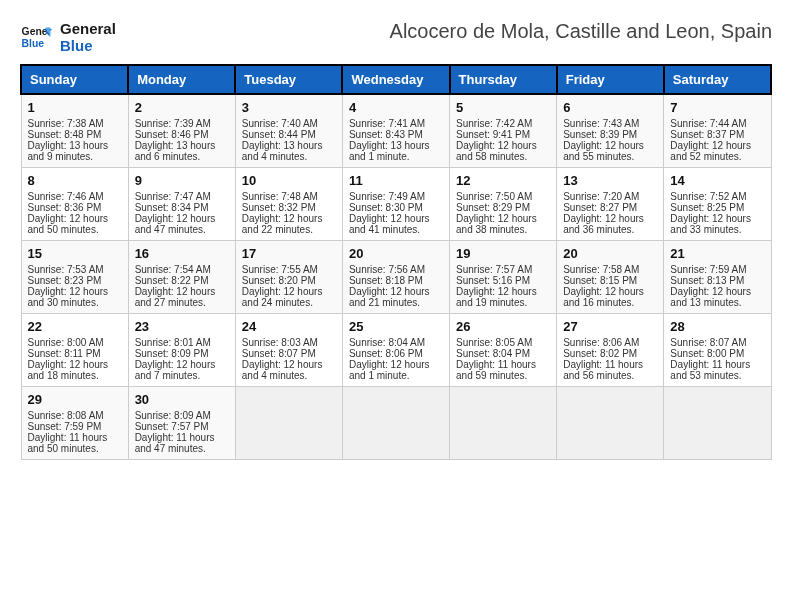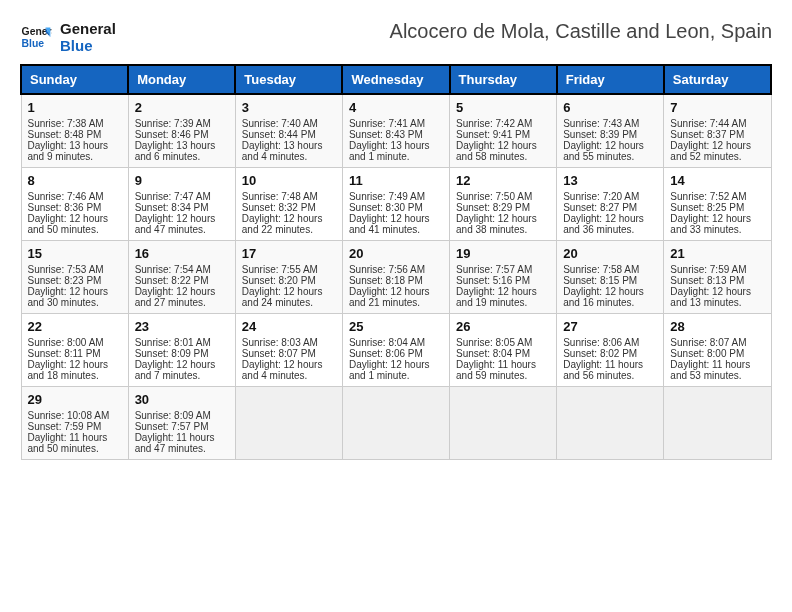--- a/index.html
+++ b/index.html
@@ -312,21 +312,21 @@
           <span class="day-num">28</span>
           <div>Sunrise: 8:07 AM</div>
           <div>Sunset: 8:00 PM</div>
           <div>Daylight: 11 hours</div>
           <div>and 53 minutes.</div>
         </td>
       </tr>
       <tr>
         <td>
           <span class="day-num">29</span>
-          <div>Sunrise: 10:08 AM</div>
+          <div>Sunrise: 8:08 AM</div>
           <div>Sunset: 7:59 PM</div>
           <div>Daylight: 11 hours</div>
           <div>and 50 minutes.</div>
         </td>
         <td>
           <span class="day-num">30</span>
           <div>Sunrise: 8:09 AM</div>
           <div>Sunset: 7:57 PM</div>
           <div>Daylight: 11 hours</div>
           <div>and 47 minutes.</div>

